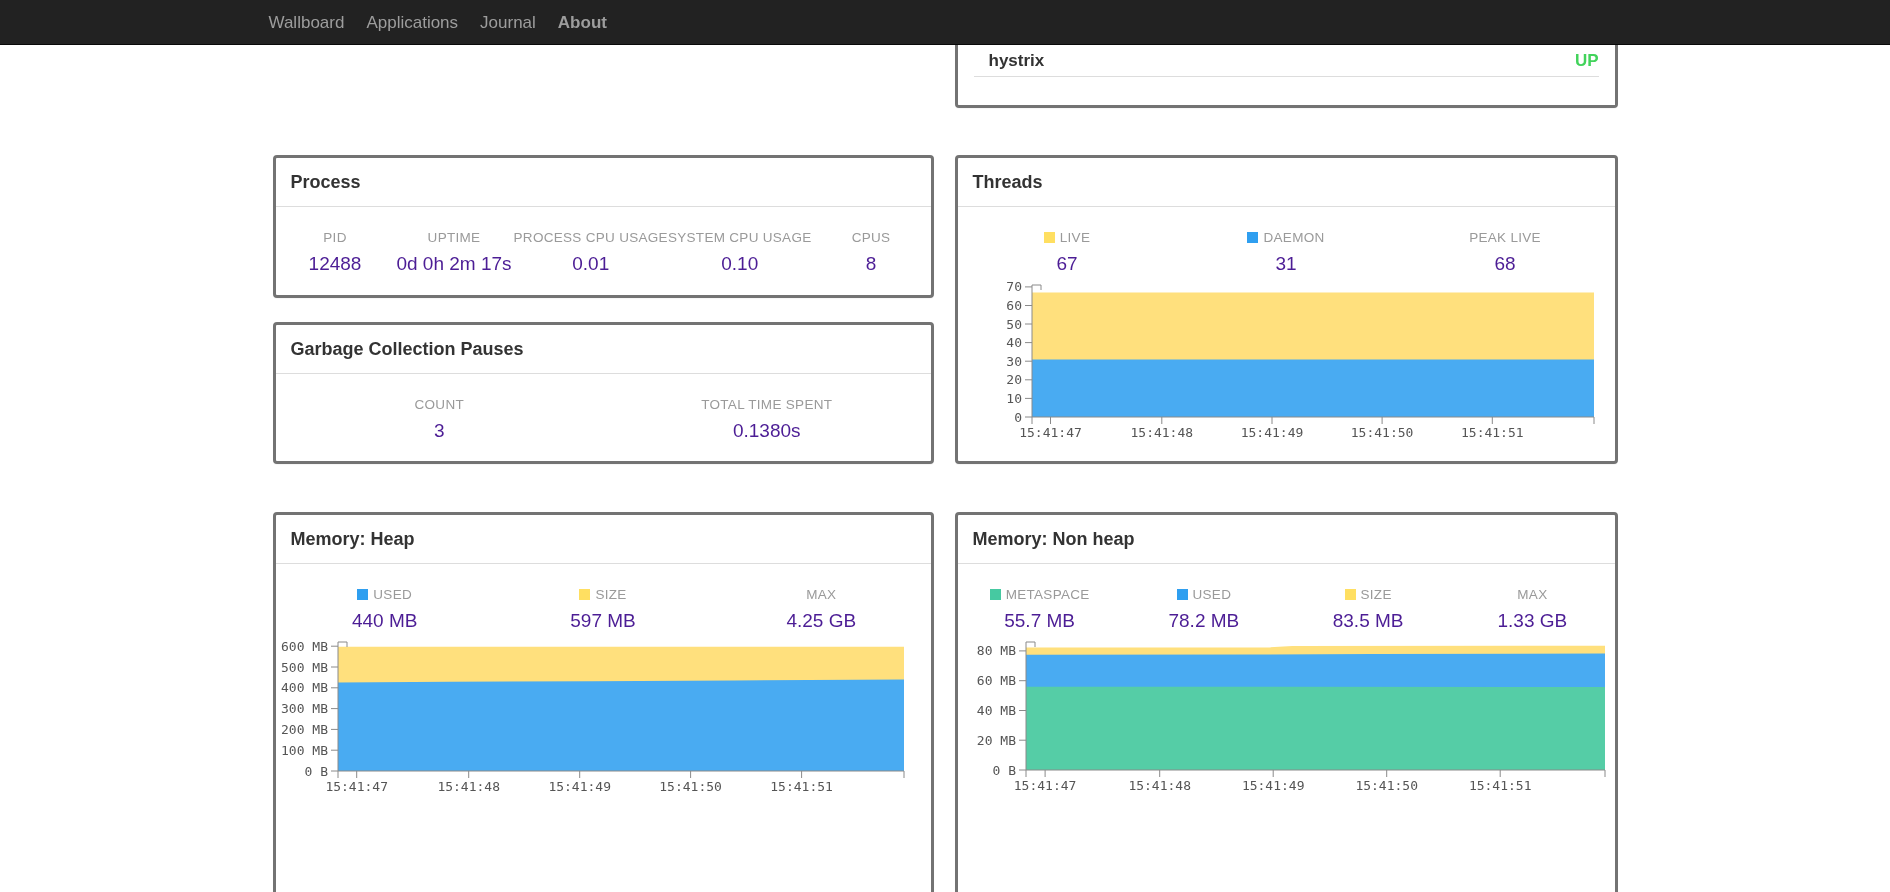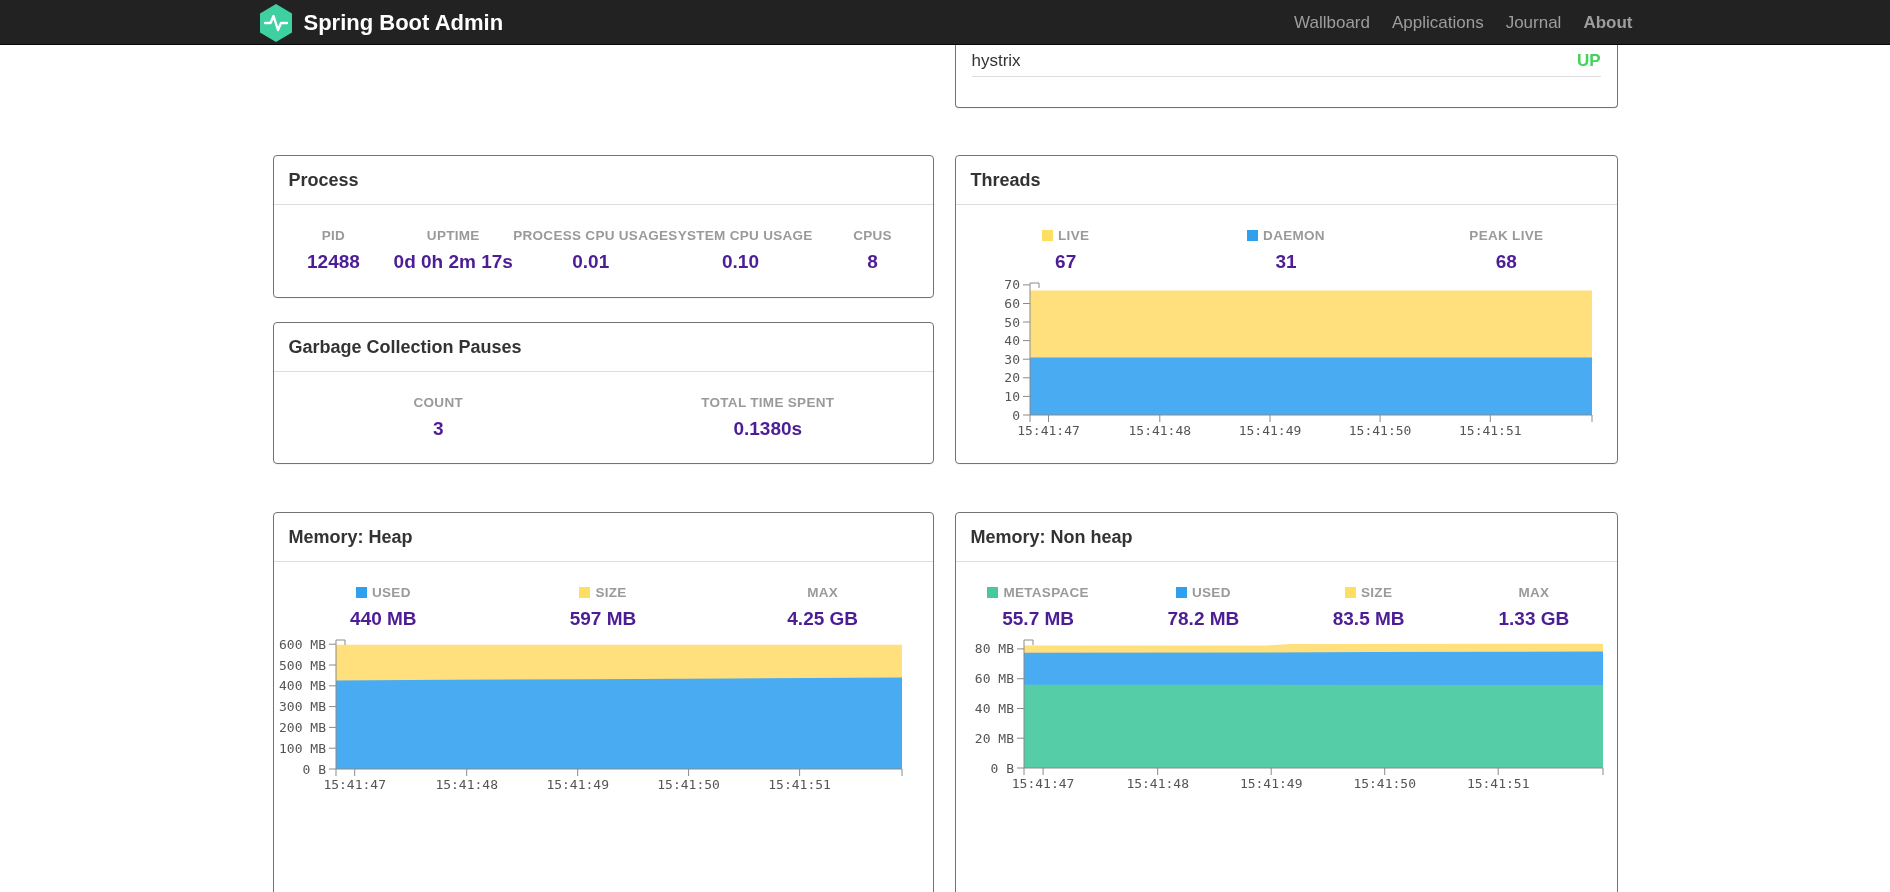--- a/index.html
+++ b/index.html
@@ -14,54 +14,47 @@
   .brand{display:flex;align-items:center;gap:10px;color:#fff;font-size:22px;font-weight:bold;text-decoration:none;cursor:pointer;}
   .brand svg{display:block;}
   .nav-menu{list-style:none;margin:0;padding:0;display:flex;align-items:center;}
   .nav-menu li{color:#9d9d9d;font-size:17px;padding:12px 11px;line-height:45px;cursor:pointer;}
   .nav-menu li:last-child{padding-right:0;font-weight:bold;}
   
   .container{width:1345px;margin:0 auto;}
   .row{display:grid;grid-template-columns:661px 663px;column-gap:21px;}
   .row1{margin-bottom:47px;}
   .row2{margin-bottom:48px;}
-  .panel{background:#fff;border:1px solid #737373;border-radius:4px;
+  .panel{background:#fff;border:3px solid #737373;border-radius:4px;
          box-shadow:0 1px 1px rgba(0,0,0,.04);box-sizing:border-box;}
   .h143{height:143px}.h142{height:142px}.h309{height:309px}.h314{height:388px}
   .mb24{margin-bottom:24px}
   .panel-heading{height:49px;line-height:48px;padding:0 15px;border-bottom:1px solid #ddd;
                  font-size:18px;font-weight:bold;color:#333;box-sizing:border-box;}
   
   .app-panel{height:63px;border-top:none;border-radius:0 0 4px 4px;}
   .app-row{display:flex;justify-content:space-between;align-items:center;height:31px;
            margin:0 16px;border-bottom:1px solid #ddd;cursor:pointer;}
-  .app-name{font-size:17px;font-weight:normal;color:#333;}
+  .app-name{font-size:17px;font-weight:bold;color:#333;margin-left:15px;}
   .app-status{font-size:17px;font-weight:bold;}
   
   .stats{display:flex;text-align:center;padding-top:23px;}
-  .stat{flex:1;font-weight:bold;}
+  .stat{flex:1;}
   .stat-label{font-size:13.5px;color:#9a9a9a;letter-spacing:.3px;white-space:nowrap;}
   .stat-value{font-size:19px;color:#4c1d95;margin-top:8px;}
   .swatch{display:inline-block;width:11px;height:11px;margin-right:5px;vertical-align:-1px;}
   
   .chart{display:block;margin-top:2px;}
   .chart text.tick{font-family:"DejaVu Sans Mono",monospace;font-size:13px;fill:#555;}
 </style>
 </head>
 <body>
 
 <nav class="navbar">
   <div class="nav-inner">
-    <a class="brand">
-      <svg width="36" height="40" viewBox="0 0 36 40">
-        <polygon points="18,1 34,10.5 34,29.5 18,39 2,29.5 2,10.5" fill="#3fd0a2"></polygon>
-        <polyline points="7,20 12.5,20 15.5,13 20,27 23,20 29,20" fill="none" stroke="#fff" stroke-width="2.4" stroke-linecap="round" stroke-linejoin="round"></polyline>
-      </svg>
-      <span>Spring Boot Admin</span>
-    </a>
     <ul class="nav-menu">
       <li>Wallboard</li>
       <li>Applications</li>
       <li>Journal</li>
       <li>About</li>
     </ul>
   </div>
 </nav>
 
 <div class="container">

